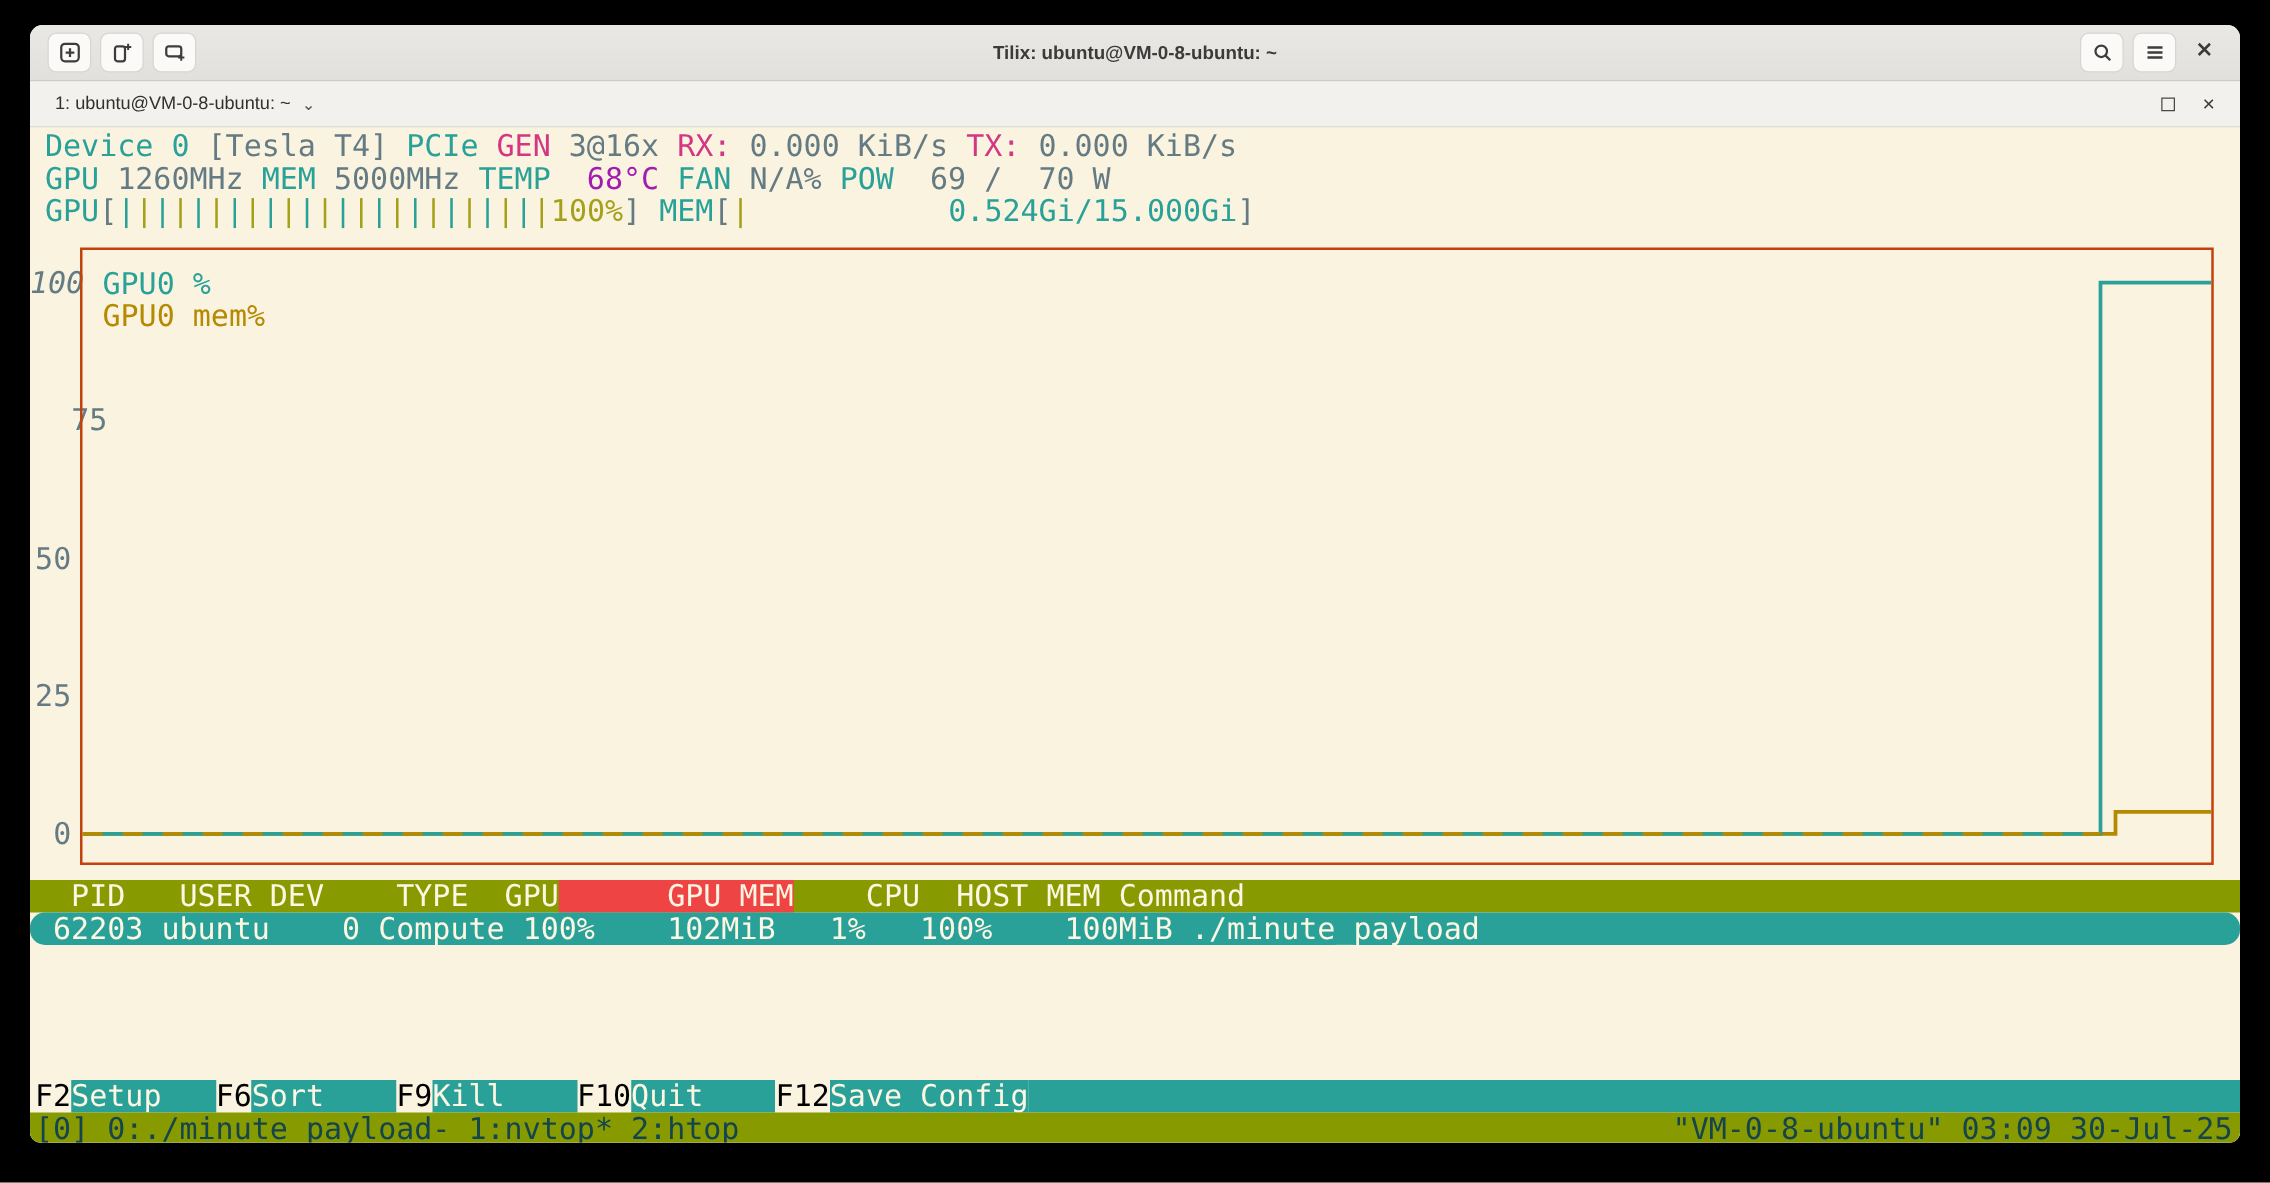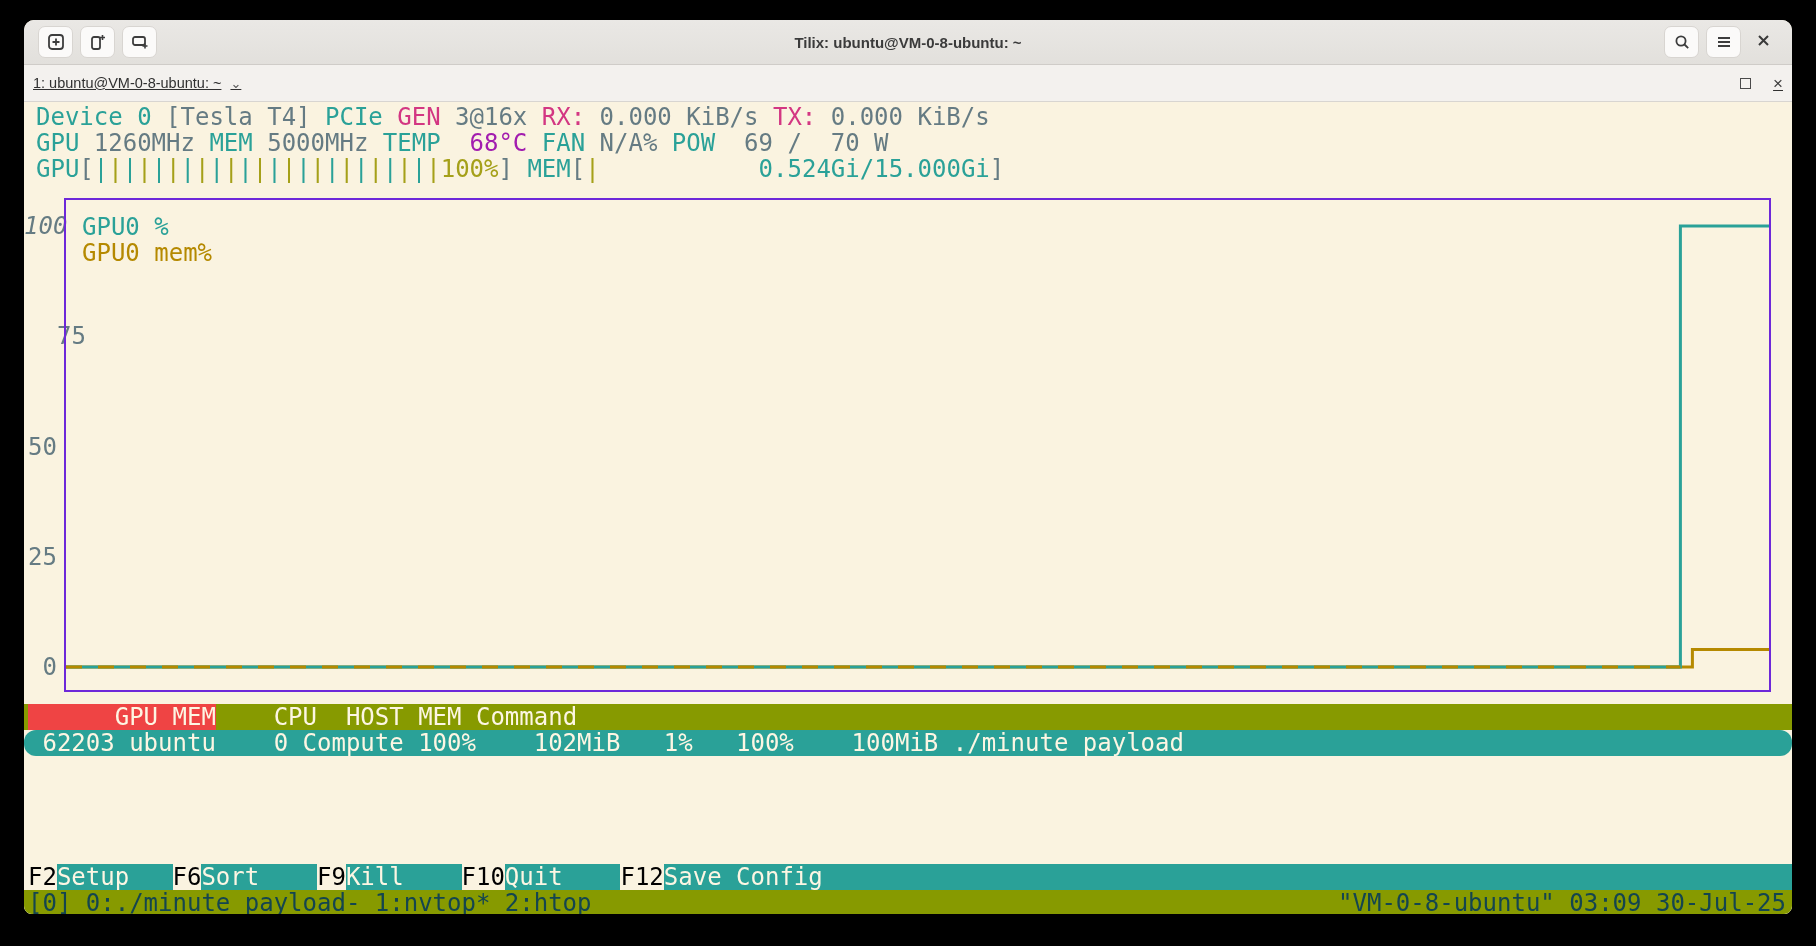--- a/index.html
+++ b/index.html
@@ -18,21 +18,21 @@
   .tb-group{display:flex;gap:7px;z-index:1;}
   .tb-group.right{margin-left:auto;align-items:center;}
   .tb-btn{width:33px;height:30px;border-radius:7px;background:#fbfaf9;
           border:1px solid #d8d5d1;display:flex;align-items:center;justify-content:center;}
   .tb-btn svg{display:block;}
   .winclose{width:30px;height:30px;display:flex;align-items:center;justify-content:center;
             background:none;border:none;}
 
   
   .tabbar{height:36px;background:#f3f1ee;border-bottom:1px solid #d8d5d1;
-          display:flex;align-items:center;padding:0 9px;font-size:14.5px;color:#303030;text-decoration:underline;}
+          display:flex;align-items:center;padding:0 20px;font-size:14.5px;color:#303030;}
   .tab-caret{margin-left:9px;color:#555;font-size:13px;}
   .tab-right{margin-left:auto;display:flex;align-items:center;gap:22px;color:#3d3d3d;}
   .tab-restore{width:9px;height:9px;border:1.5px solid #4a4a4a;background:none;}
   .tab-close{font-size:17px;line-height:1;}
 
   
   .term{height:814px;background:#faf3e0;color:#657b83;
         font-family:"DejaVu Sans Mono","Liberation Mono",monospace;
         font-size:24px;line-height:26px;display:flex;flex-direction:column;
         padding-top:2px;box-sizing:border-box;}
@@ -41,21 +41,21 @@
   .c-gray{color:#657b83;}
   .c-magenta{color:#d33682;}
   .c-gold{color:#a21caf;}
   .c-goldp{color:#a5a019;}
   .c-white{color:#fdf6e3;}
   .bg-teal{background:#ef4444;}
 
   
   .chart-block{position:relative;height:522px;}
   .plot{position:absolute;left:40px;right:21px;top:16px;bottom:12px;
-        border:2px solid #6d28d9;}
+        border:2px solid #c2410c;}
   .yaxis{position:absolute;left:0;top:16px;bottom:12px;width:36px;}
   .ytick{position:absolute;right:3px;left:0;text-align:right;height:26px;}
   .legend{position:absolute;left:16px;top:14px;z-index:2;}
   .legend div{height:26px;white-space:pre;}
   .plot svg{position:absolute;left:0;top:0;}
 
   
   .hrow{height:26px;white-space:pre;display:flex;background:#879a00;color:#fdf6e3;
         padding-left:4px;box-sizing:border-box;}
   .prow{height:26px;white-space:pre;background:#2aa198;color:#fdf6e3;
@@ -159,21 +159,21 @@
             <div style="color: rgb(181, 137, 0);">GPU0 mem%</div>
           </div>
       <svg width="1703" height="490">
             <polyline points="0.0,467.0 1626.4,467.0 1626.4,449.4 1703.0,449.4" fill="none" stroke="#b58900" stroke-width="3"></polyline>
             <polyline points="0.0,467.0 1614.4,467.0 1614.4,26.0 1703.0,26.0" fill="none" stroke="#2aa198" stroke-width="3"></polyline>
             <line x1="0" x2="1614.444" y1="467" y2="467" stroke="#b58900" stroke-width="3" stroke-dasharray="16 16"></line>
           </svg>
         </div>
     </div>
 
-    <div class="hrow"><span class="c-white bg-teal">      GPU MEM</span><span class="c-white">    CPU  HOST MEM Command</span></div>
+    <div class="hrow"><span class="c-white">  PID   USER DEV    TYPE  GPU</span><span class="c-white bg-teal">      GPU MEM</span><span class="c-white">    CPU  HOST MEM Command</span></div>
     <div class="prow"> 62203 ubuntu    0 Compute 100%    102MiB   1%   100%    100MiB ./minute_payload</div>
 
     <div class="spacer"></div>
 
     <div class="fbar"><span class="fk-key">F2</span><span class="fk-label">Setup   </span><span class="fk-key">F6</span><span class="fk-label">Sort    </span><span class="fk-key">F9</span><span class="fk-label">Kill    </span><span class="fk-key">F10</span><span class="fk-label">Quit    </span><span class="fk-key">F12</span><span class="fk-label">Save Config</span><span class="fk-fill"></span></div>
 
     <div class="tmuxbar">
       <span>[0] 0:./minute_payload- 1:nvtop* 2:htop</span>
       <span>"VM-0-8-ubuntu" 03:09 30-Jul-25</span>
     </div>

